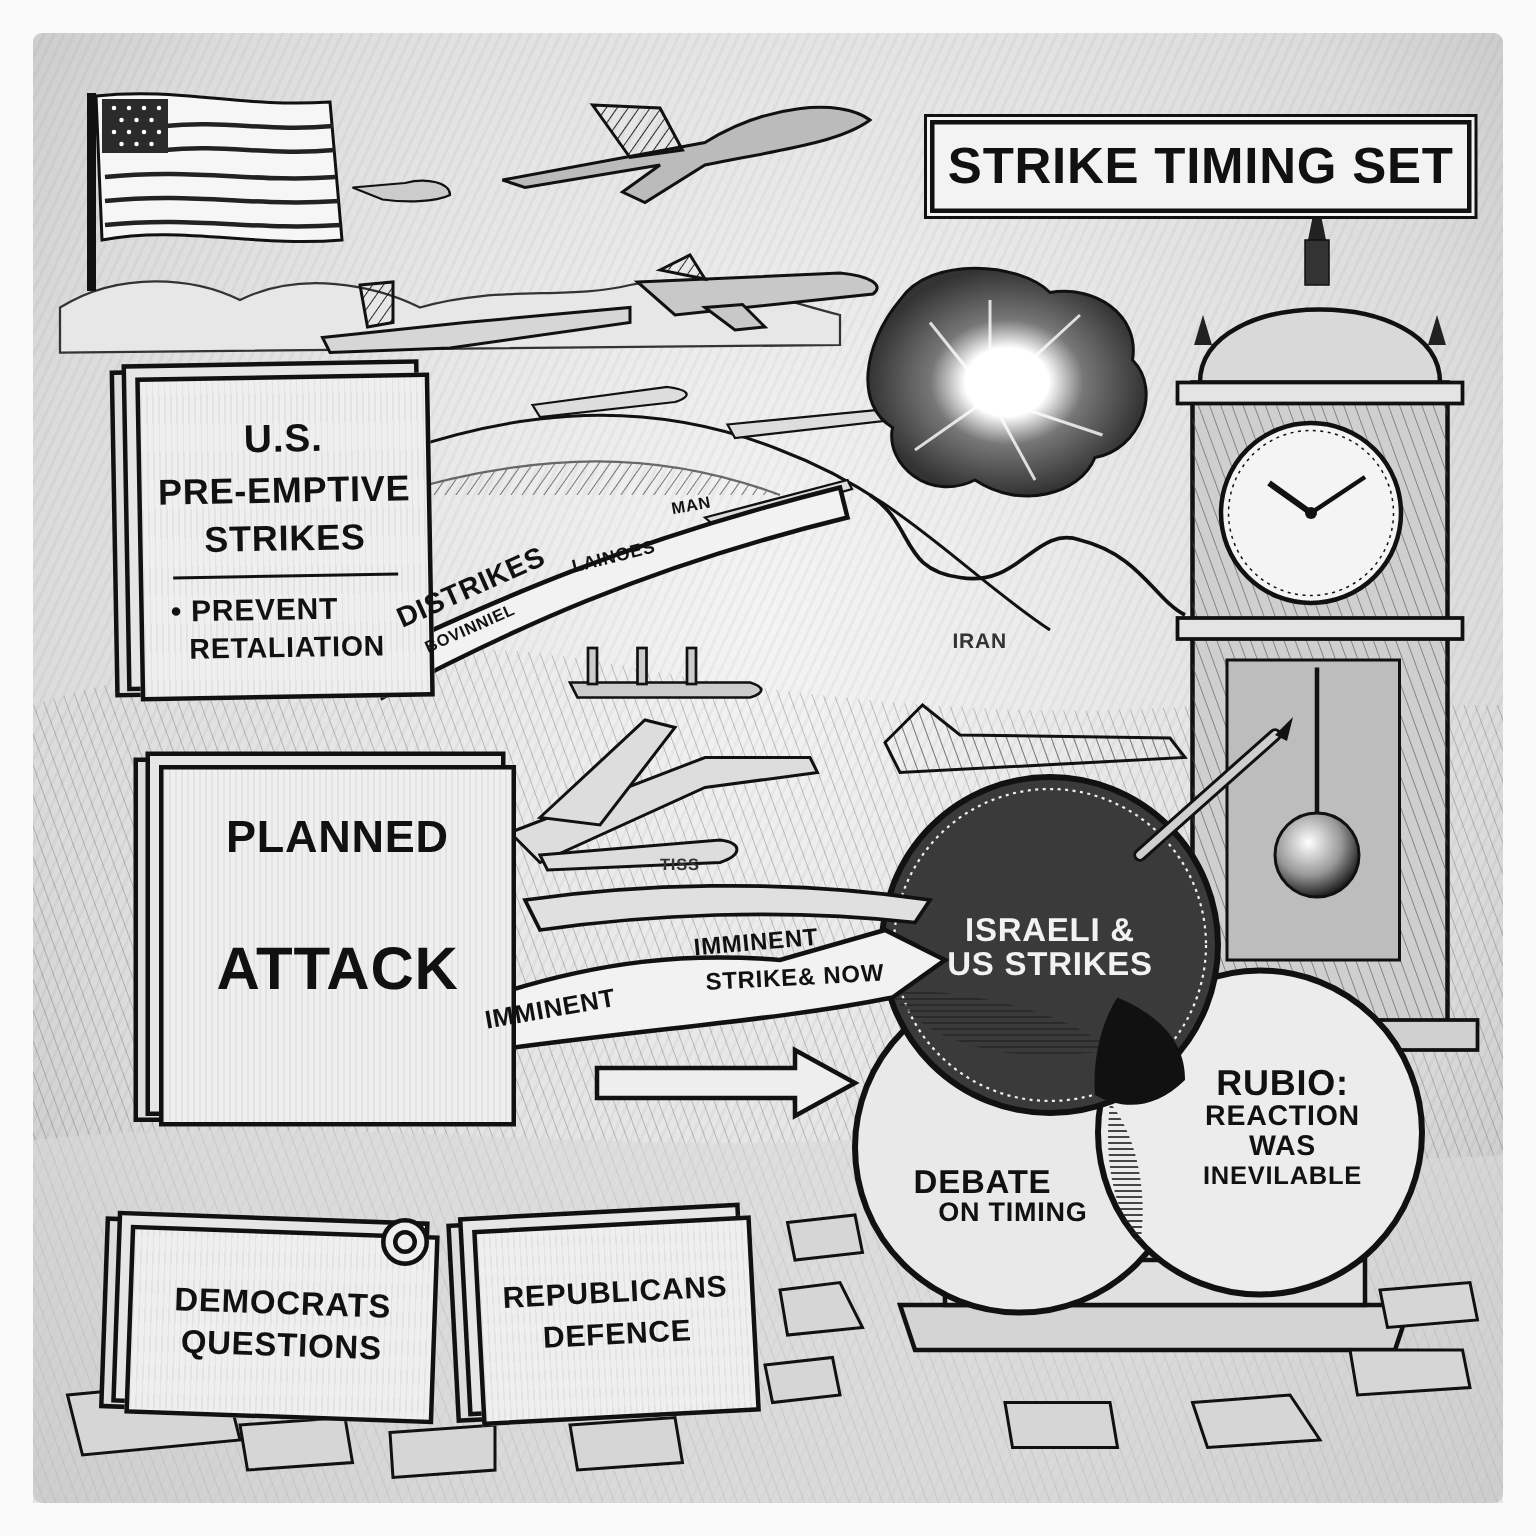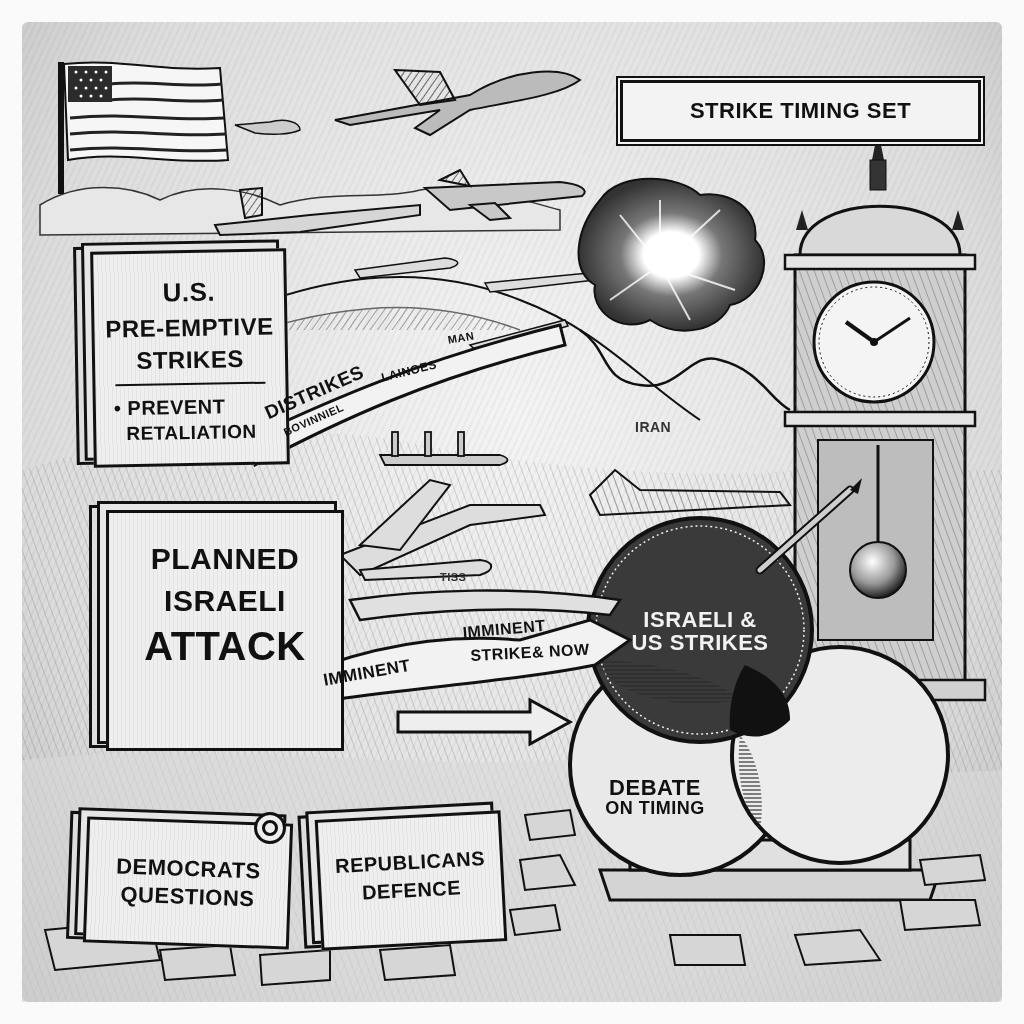--- a/index.html
+++ b/index.html
@@ -5,21 +5,21 @@
   html,body{margin:0;padding:0;background:#fff;}
   body{width:1024px;height:1024px;overflow:hidden;position:relative;font-family:"Liberation Sans","DejaVu Sans",sans-serif;}
   .canvas{position:absolute;left:0;top:0;width:1024px;height:1024px;background:#fafafa;}
   .frame{position:absolute;left:22px;top:22px;width:980px;height:980px;background:
       repeating-linear-gradient(115deg,rgba(0,0,0,.035) 0 2px,transparent 2px 6px),
       radial-gradient(ellipse at 50% 40%,#f4f4f4 0%,#dcdcdc 70%,#bdbdbd 100%);
       border-radius:6px;overflow:hidden;}
   svg.scene{position:absolute;left:0;top:0;}
   .lbl{position:absolute;font-weight:700;color:#111;text-transform:uppercase;line-height:1.05;text-align:center;letter-spacing:.5px;}
   .title-box{position:absolute;left:620px;top:80px;width:355px;height:56px;background:#f3f3f3;border:3px solid #111;box-shadow:0 0 0 2px #f3f3f3, 0 0 0 4px #111;display:flex;align-items:center;justify-content:center;}
-  .title-box span{font-size:22px;font-weight:700;color:#111;letter-spacing:.5px;}
+  .title-box span{font-size:34px;font-weight:700;color:#111;letter-spacing:.5px;}
   .doc{position:absolute;background:#efefef;border:3px solid #111;box-shadow:-8px -8px 0 -2px #e6e6e6,-8px -8px 0 1px #111,-16px -4px 0 -2px #dedede,-16px -4px 0 1px #111;
        background-image:repeating-linear-gradient(90deg,rgba(0,0,0,.05) 0 1px,transparent 1px 4px);}
 </style>
 </head>
 <body>
 
 <div class="canvas">
   <div class="frame"></div>
 
   <svg class="scene" width="1024" height="1024" viewBox="0 0 1024 1024">
@@ -218,36 +218,41 @@
 
   <div class="lbl" style="left:262px;top:405px;font-size:19px;transform:rotate(-24deg);transform-origin:left top;">DISTRIKES</div>
   <div class="lbl" style="left:282px;top:428px;font-size:11px;transform:rotate(-24deg);transform-origin:left top;">BOVINNIEL</div>
   <div class="lbl" style="left:380px;top:372px;font-size:12px;transform:rotate(-14deg);transform-origin:left top;">LAINOES</div>
   <div class="lbl" style="left:447px;top:335px;font-size:11px;transform:rotate(-10deg);transform-origin:left top;">MAN</div>
 
   <div class="lbl" style="left:635px;top:420px;font-size:14px;color:#333;">IRAN</div>
 
   <div class="doc" style="left:106px;top:510px;width:232px;height:235px;">
     <div class="lbl" style="left:0;right:0;top:30px;font-size:30px;text-align:center;">PLANNED</div>
-    <div class="lbl" style="left:0;right:0;top:72px;font-size:30px;">ISRAELI</div>
     <div class="lbl" style="left:0;right:0;top:112px;font-size:40px;">ATTACK</div>
   </div>
 
   <div class="lbl" style="left:322px;top:672px;font-size:17px;transform:rotate(-10deg);transform-origin:left top;">IMMINENT</div>
   <div class="lbl" style="left:462px;top:625px;font-size:16px;transform:rotate(-5deg);transform-origin:left top;">IMMINENT</div>
   <div class="lbl" style="left:470px;top:648px;font-size:16px;transform:rotate(-3deg);transform-origin:left top;">STRIKE&amp; NOW</div>
   <div class="lbl" style="left:440px;top:572px;font-size:11px;color:#333;">TISS</div>
 
   <div class="lbl" style="left:612px;top:578px;width:176px;font-size:22px;color:#f2f2f2;margin-top:30px;">
     <div>ISRAELI &amp;</div>
     <div>US STRIKES</div>
   </div>
   <div class="lbl" style="left:585px;top:776px;width:140px;">
     <div style="font-size:22px;">DEBATE</div>
-    <div style="font-size:18px;">ON TIMING</div>
+    <div style="font-size:18px;text-align:right;">ON TIMING</div>
+  </div>
+  <div class="lbl" style="left:785px;top:710px;width:140px;">
+    <div style="font-size:24px;">RUBIO:</div>
+    <div style="font-size:19px;">REACTION</div>
+    <div style="font-size:19px;">WAS</div>
+    <div style="font-size:17px;">INEVILABLE</div>
   </div>
 
   <div class="doc" style="left:85px;top:820px;width:200px;height:120px;transform:rotate(2deg);">
     <div class="lbl" style="left:0;right:0;top:34px;font-size:22px;">DEMOCRATS</div>
     <div class="lbl" style="left:0;right:0;top:62px;font-size:22px;">QUESTIONS</div>
   </div>
   <div class="doc" style="left:318px;top:815px;width:180px;height:125px;transform:rotate(-3deg);">
     <div class="lbl" style="left:0;right:0;top:34px;font-size:20px;">REPUBLICANS</div>
     <div class="lbl" style="left:0;right:0;top:62px;font-size:20px;">DEFENCE</div>
   </div>

